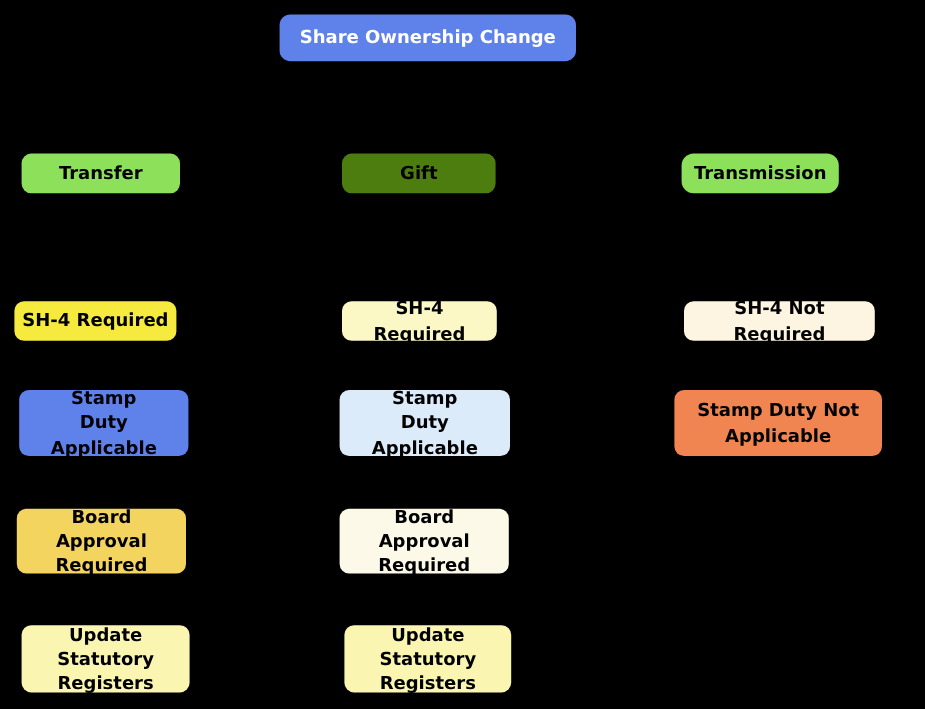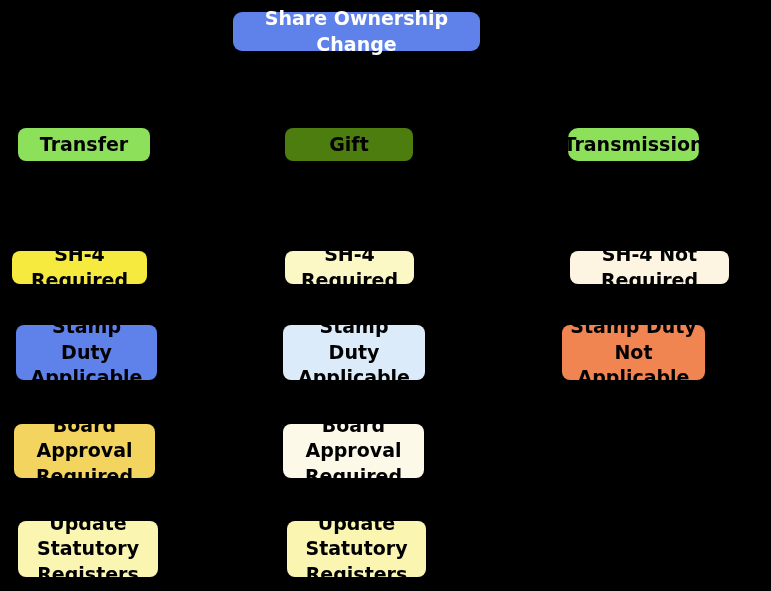--- a/index.html
+++ b/index.html
@@ -15,21 +15,21 @@
     overflow: hidden;
     font-family: "DejaVu Sans", "Liberation Sans", sans-serif;
   }
   .node {
     position: absolute;
     display: flex;
     align-items: center;
     justify-content: center;
     text-align: center;
     border-radius: 8px;
-    font-size: 19px;
+    font-size: 15px;
     font-weight: 600;
     line-height: 1.35;
     white-space: pre-line;
     color: #000000;
     box-sizing: border-box;
     padding: 2px 6px;
   }
 
   
   .n-root          { left: 233px; top: 12px;  width: 247px; height: 39px; border-radius: 9px; }
@@ -37,21 +37,21 @@
   .n-transfer      { left: 18px;  top: 128px; width: 132px; height: 33px; }
   .n-gift          { left: 285px; top: 128px; width: 128px; height: 33px; }
   .n-transmission  { left: 568px; top: 128px; width: 131px; height: 33px; border-radius: 10px; }
 
   .n-t-sh4         { left: 12px;  top: 251px; width: 135px; height: 33px; }
   .n-g-sh4         { left: 285px; top: 251px; width: 129px; height: 33px; }
   .n-tr-sh4        { left: 570px; top: 251px; width: 159px; height: 33px; }
 
   .n-t-stamp       { left: 16px;  top: 325px; width: 141px; height: 55px; }
   .n-g-stamp       { left: 283px; top: 325px; width: 142px; height: 55px; }
-  .n-tr-stamp      { left: 562px; top: 325px; width: 143px; height: 55px; }
+  .n-tr-stamp      { left: 562px; top: 325px; width: 173px; height: 55px; }
 
   .n-t-board       { left: 14px;  top: 424px; width: 141px; height: 54px; }
   .n-g-board       { left: 283px; top: 424px; width: 141px; height: 54px; }
 
   .n-t-registers   { left: 18px;  top: 521px; width: 140px; height: 56px; }
   .n-g-registers   { left: 287px; top: 521px; width: 139px; height: 56px; }
 </style>
 </head>
 <body>
 

